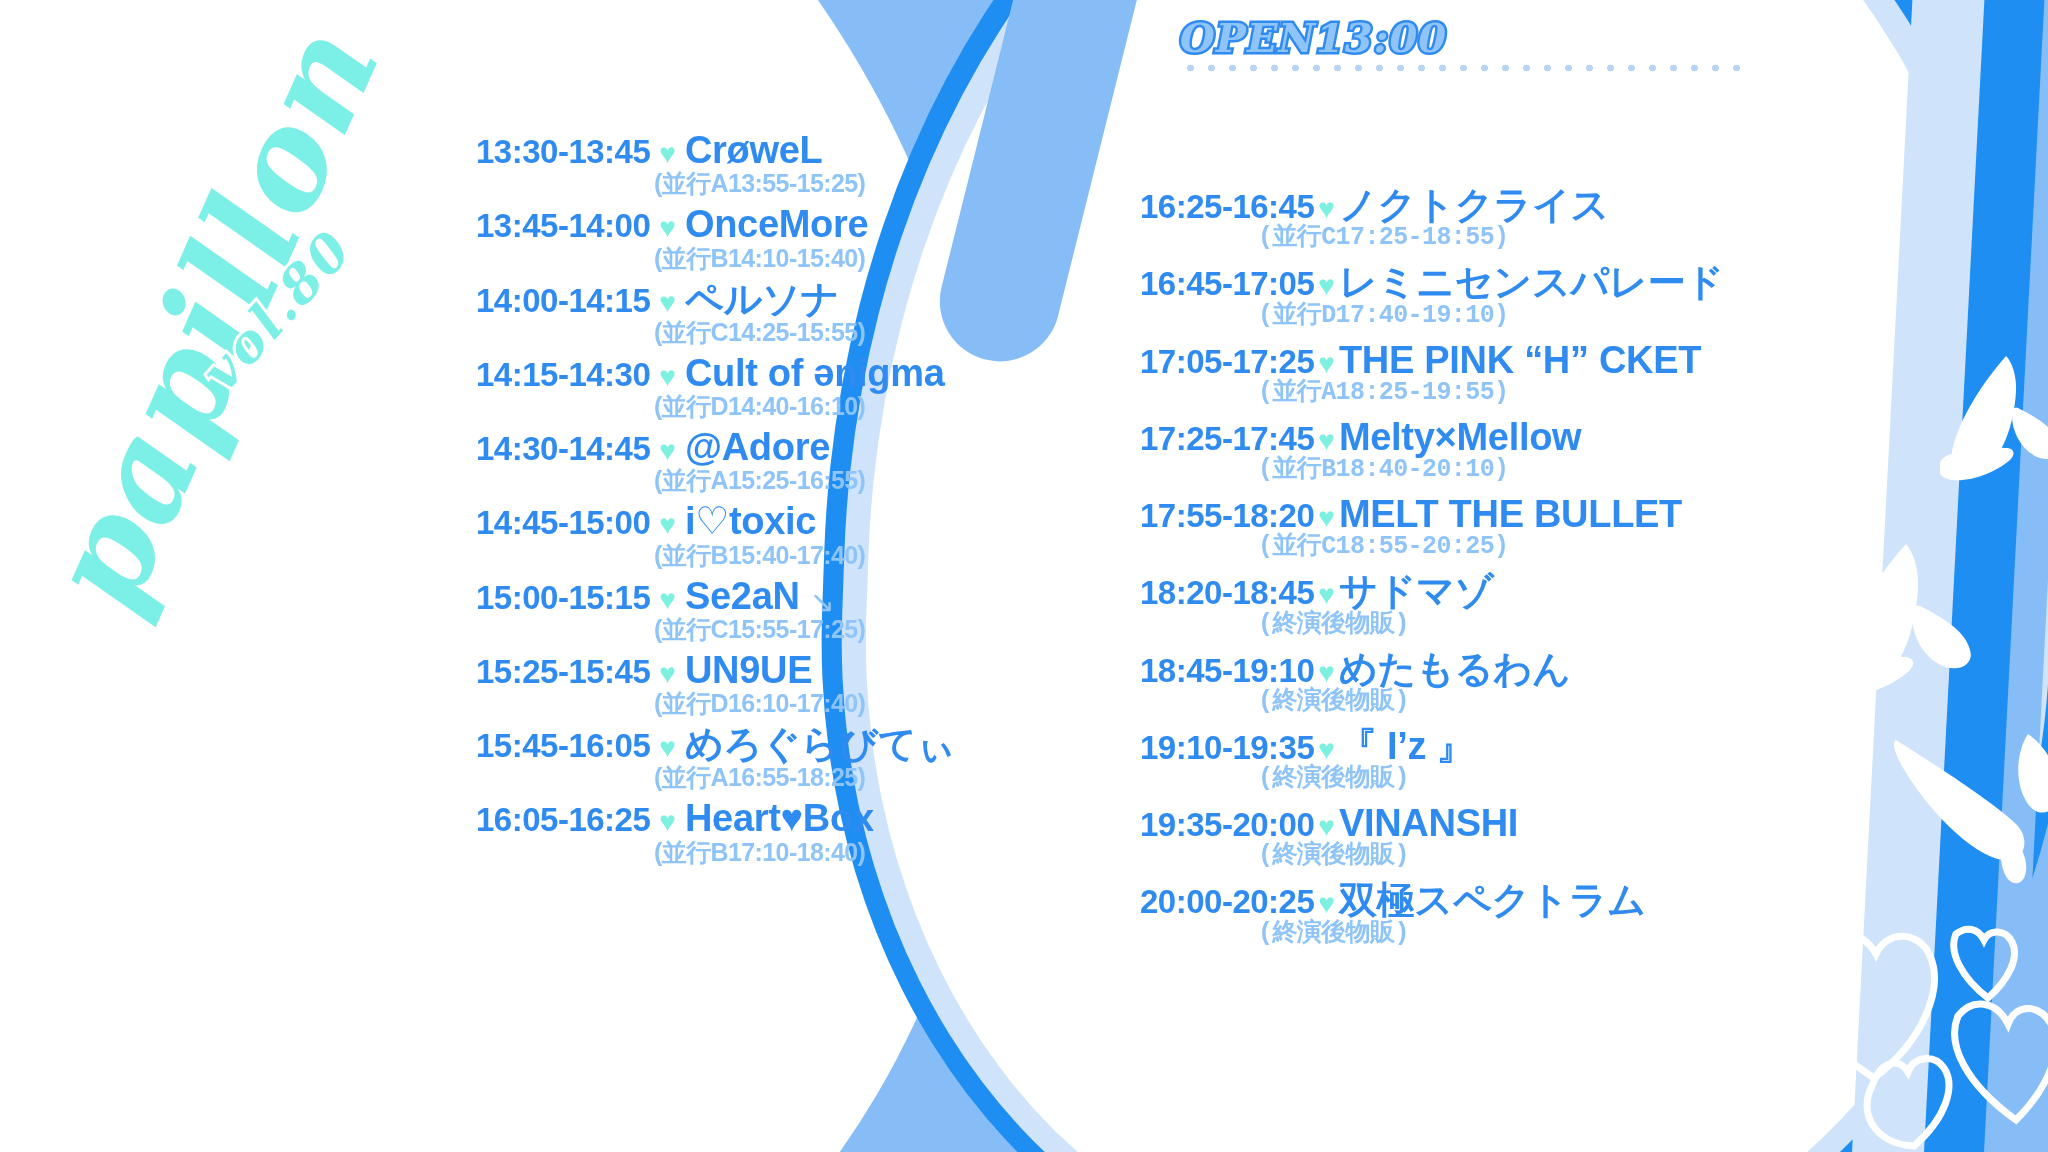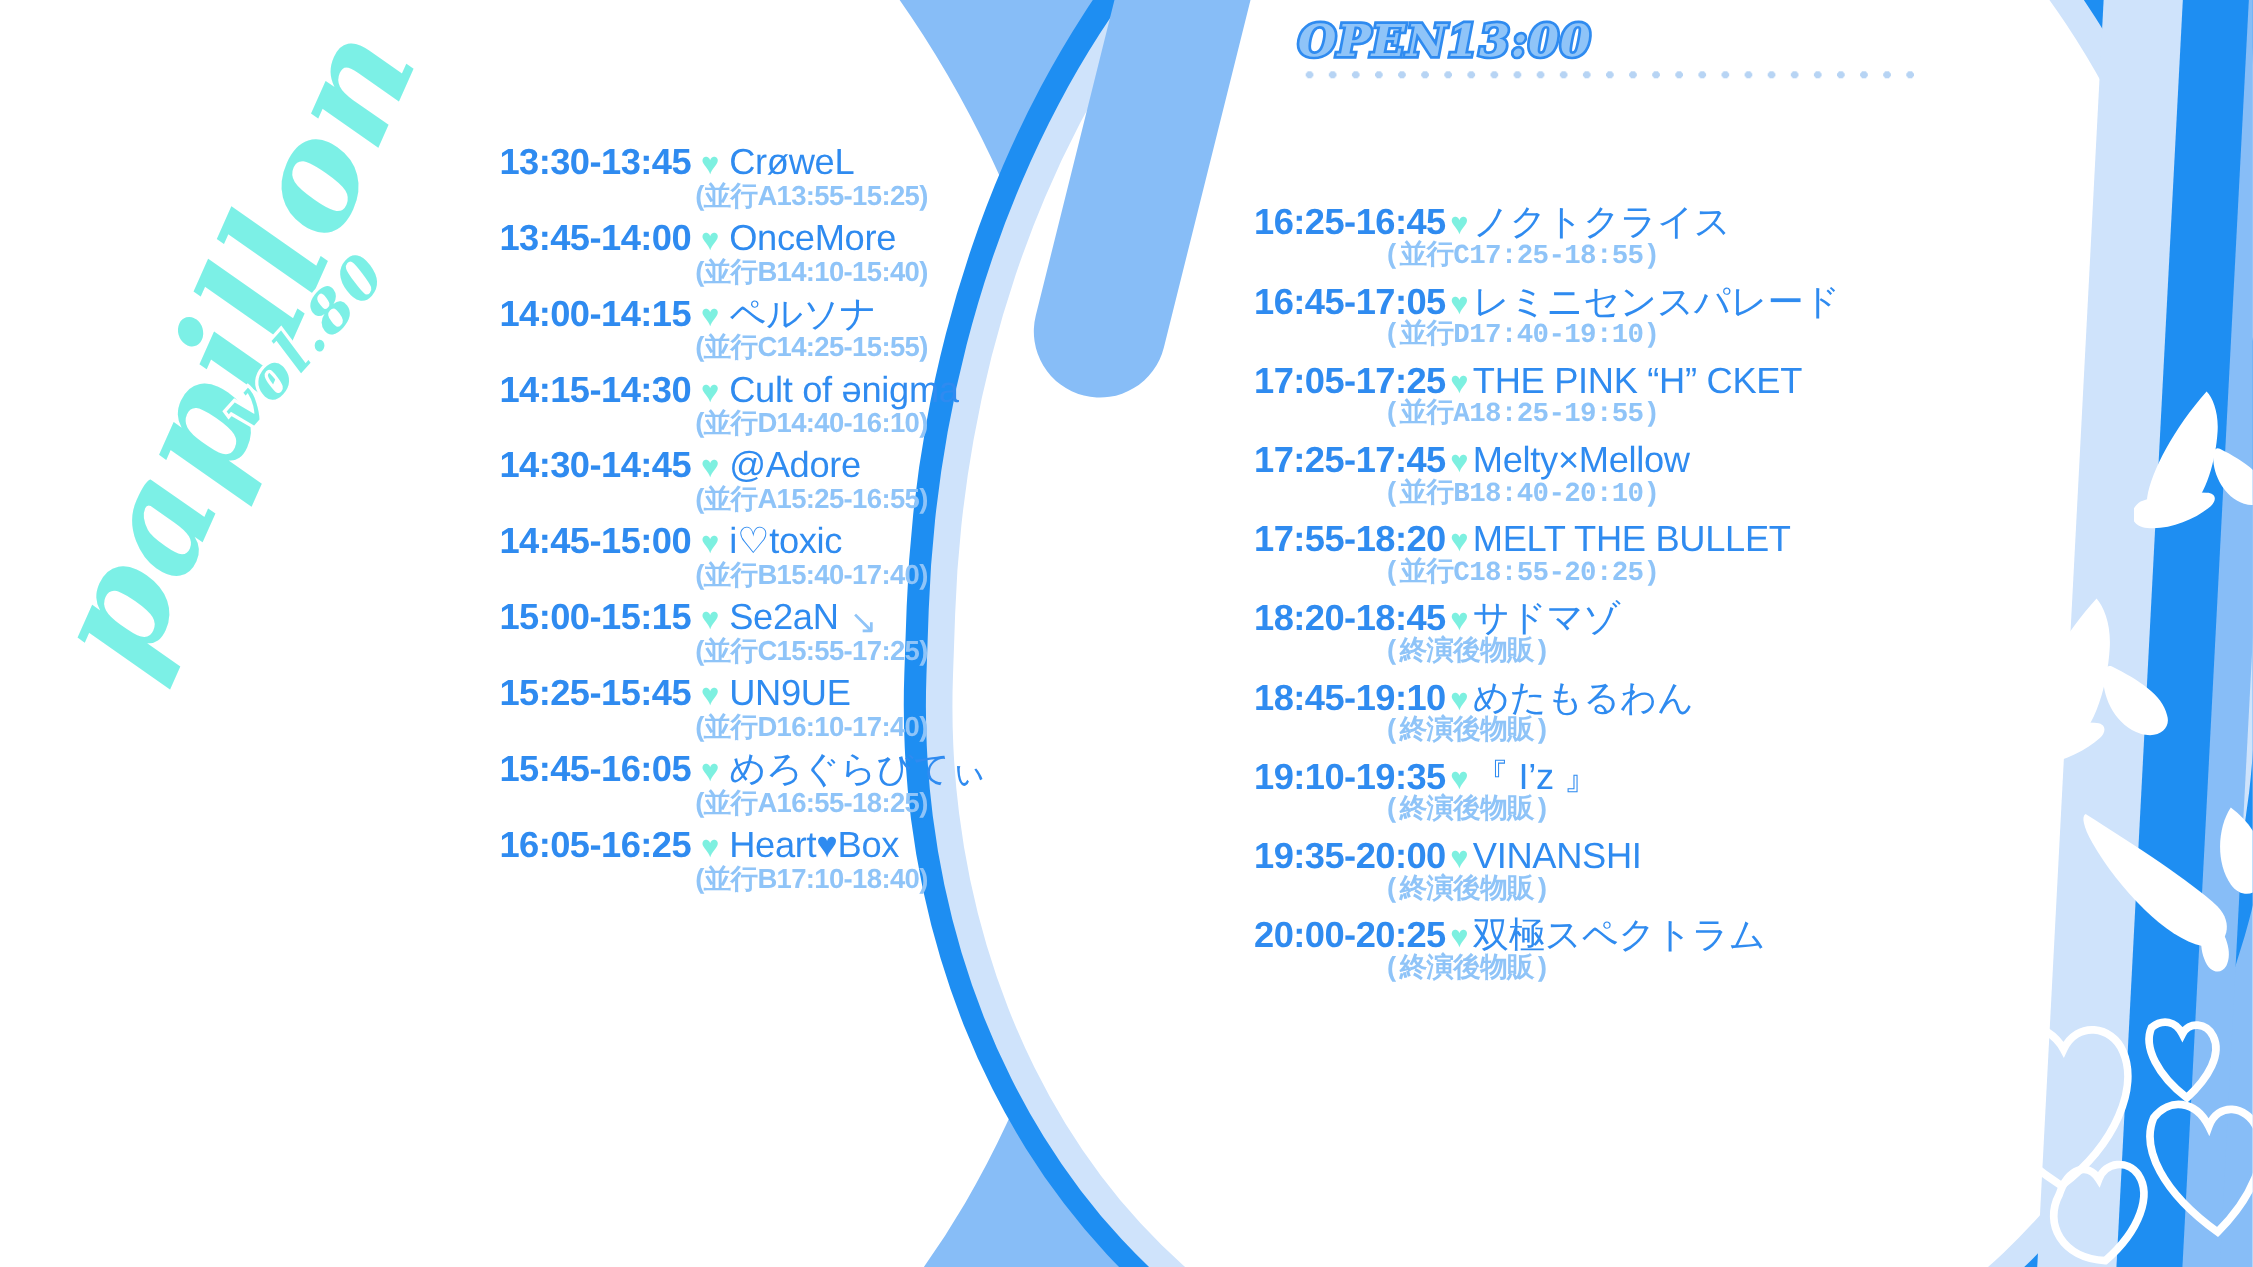--- a/index.html
+++ b/index.html
@@ -157,21 +157,21 @@
     background-size: 21px 10px;
     background-repeat: repeat-x;
   }
   #open-line  { text-align: left;  padding-left: 30px; }
   #open-rule  { margin-left: 30px; width: 560px; }
   #start-line { text-align: left;  padding-left: 190px; }
   #start-rule { margin-left: 190px; width: 570px; }
 
   
   .column { position: absolute; }
-  #col-left  { left: 454px;  top: 130px;  width: 470px; }
+  #col-left  { left: 476px;  top: 130px;  width: 470px; }
   #col-right { left: 1140px; top: 185px;  width: 620px; }
 
   .slot { display: block; margin-bottom: 1px; }
   .slot-main {
     display: flex;
     align-items: baseline;
     white-space: nowrap;
     line-height: 1.06;
   }
   .slot-time {
@@ -180,22 +180,22 @@
     color: #2f8bf0;
     letter-spacing: -0.5px;
   }
   .slot-heart {
     font-size: 28px;
     color: #7df0e0;
     margin: 0 9px;
     line-height: 1;
   }
   .slot-name {
-    font-weight: 400;
-    font-size: 33px;
+    font-weight: 700;
+    font-size: 38px;
     color: #2f8bf0;
     letter-spacing: -0.3px;
   }
   .slot-sub {
     font-weight: 700;
     font-size: 25px;
     color: #8fc4f8;
     letter-spacing: -0.6px;
     line-height: 1.12;
     margin-top: -1px;

